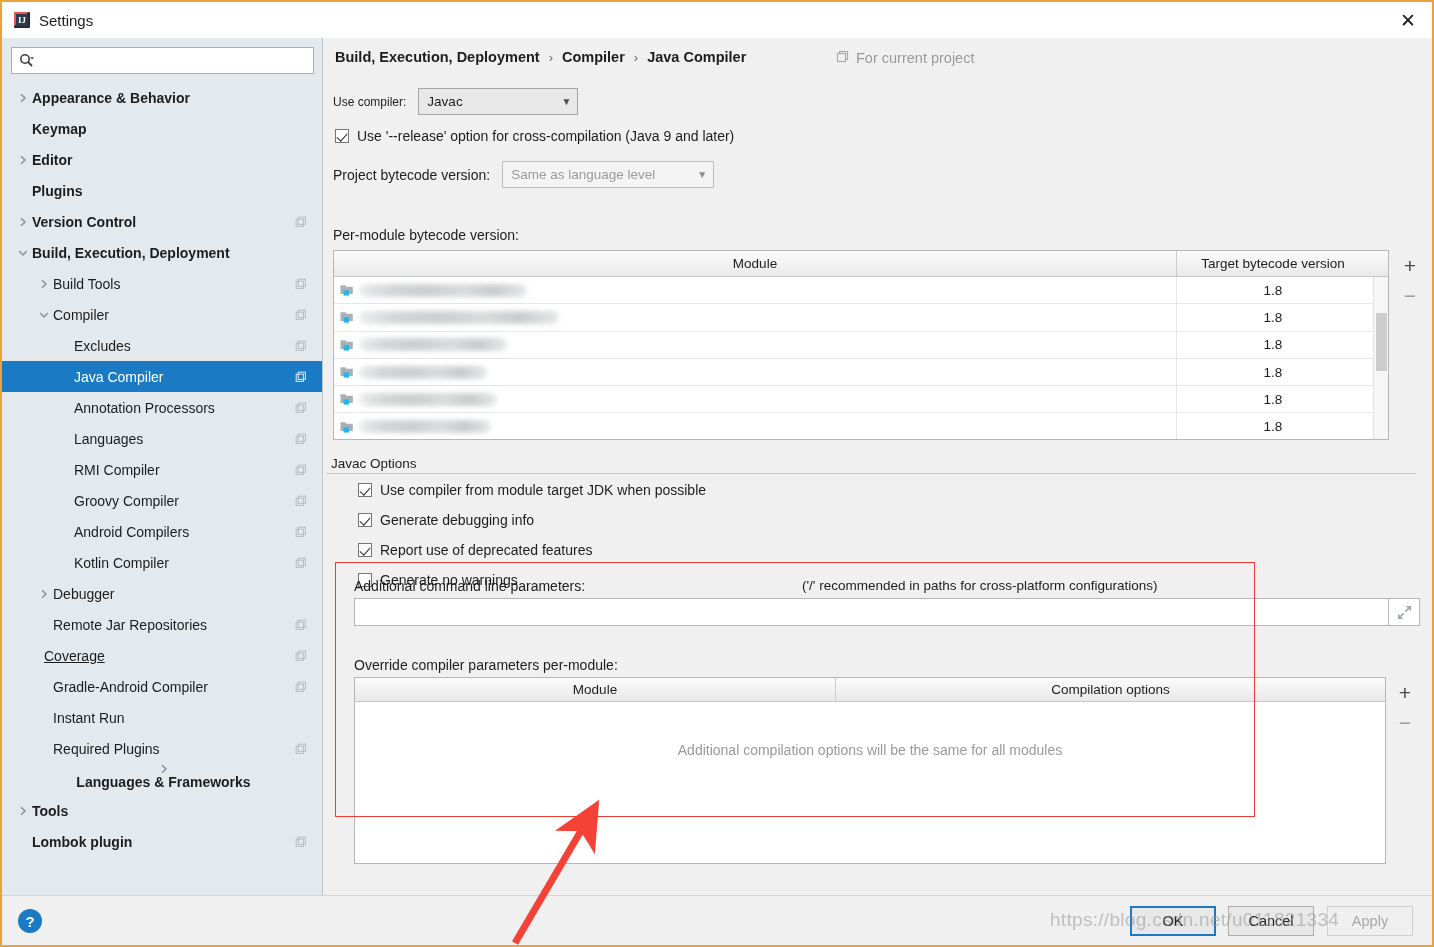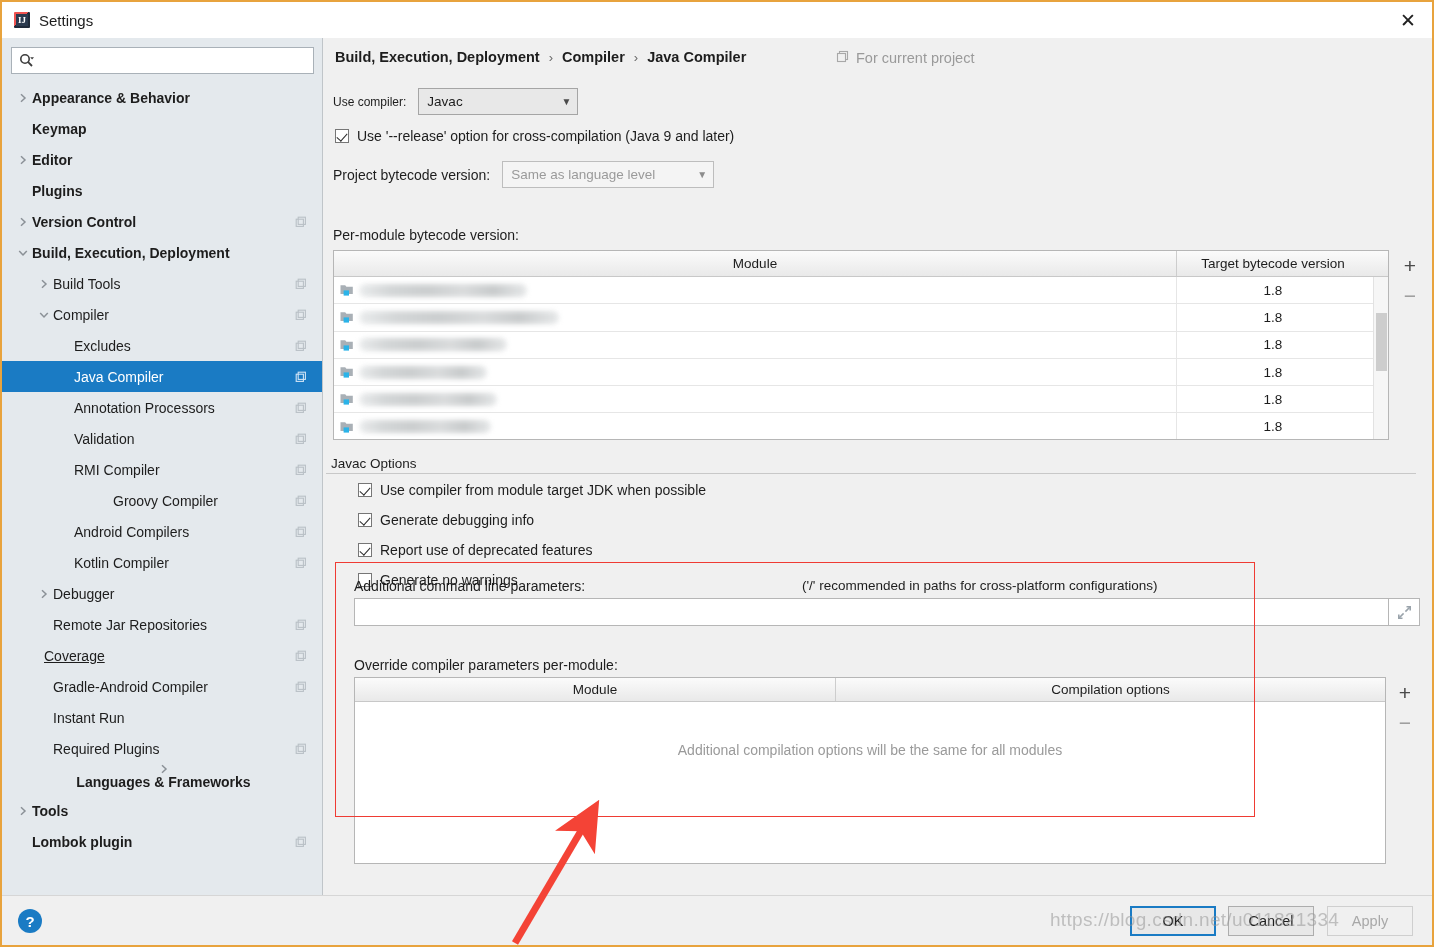--- a/index.html
+++ b/index.html
@@ -407,39 +407,39 @@
             <span class="t-label">Annotation Processors</span>
             <span class="t-copy">
               <svg width="12" height="12" viewBox="0 0 12 12">
                 <rect x="3.2" y="1.2" width="7.2" height="7.2" fill="none" stroke="#b9c0c6" stroke-width="1.1"></rect>
                 <rect x="1.2" y="3.2" width="7.2" height="7.2" fill="none" stroke="#b9c0c6" stroke-width="1.1"></rect>
               </svg>
             </span>
           </div>
           <div class="t-row" style="padding-left: 54px;">
             <span class="t-arrow"></span>
-            <span class="t-label">Validation</span>
+            <span class="t-label">Languages</span>
             <span class="t-copy">
               <svg width="12" height="12" viewBox="0 0 12 12">
                 <rect x="3.2" y="1.2" width="7.2" height="7.2" fill="none" stroke="#b9c0c6" stroke-width="1.1"></rect>
                 <rect x="1.2" y="3.2" width="7.2" height="7.2" fill="none" stroke="#b9c0c6" stroke-width="1.1"></rect>
               </svg>
             </span>
           </div>
           <div class="t-row" style="padding-left: 54px;">
             <span class="t-arrow"></span>
             <span class="t-label">RMI Compiler</span>
             <span class="t-copy">
               <svg width="12" height="12" viewBox="0 0 12 12">
                 <rect x="3.2" y="1.2" width="7.2" height="7.2" fill="none" stroke="#b9c0c6" stroke-width="1.1"></rect>
                 <rect x="1.2" y="3.2" width="7.2" height="7.2" fill="none" stroke="#b9c0c6" stroke-width="1.1"></rect>
               </svg>
             </span>
           </div>
-          <div class="t-row" style="padding-left: 69px; margin-left: 24px;">
+          <div class="t-row" style="padding-left: 54px;">
             <span class="t-arrow"></span>
             <span class="t-label">Groovy Compiler</span>
             <span class="t-copy">
               <svg width="12" height="12" viewBox="0 0 12 12">
                 <rect x="3.2" y="1.2" width="7.2" height="7.2" fill="none" stroke="#b9c0c6" stroke-width="1.1"></rect>
                 <rect x="1.2" y="3.2" width="7.2" height="7.2" fill="none" stroke="#b9c0c6" stroke-width="1.1"></rect>
               </svg>
             </span>
           </div>
           <div class="t-row" style="padding-left: 54px;">

